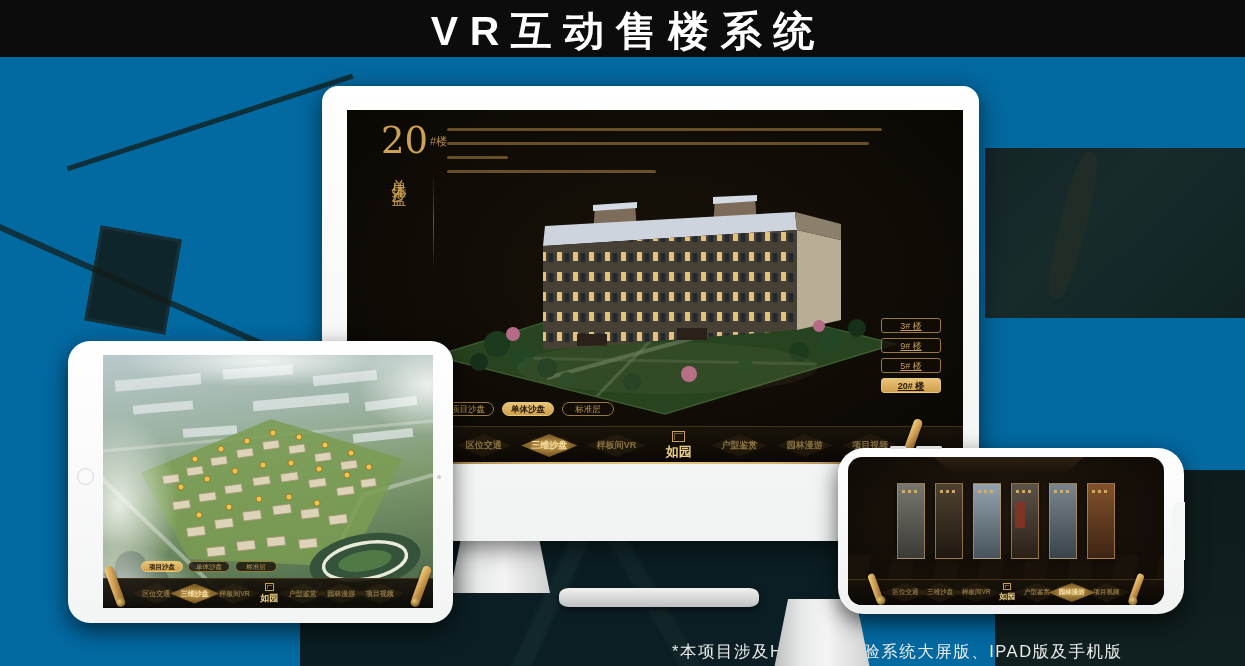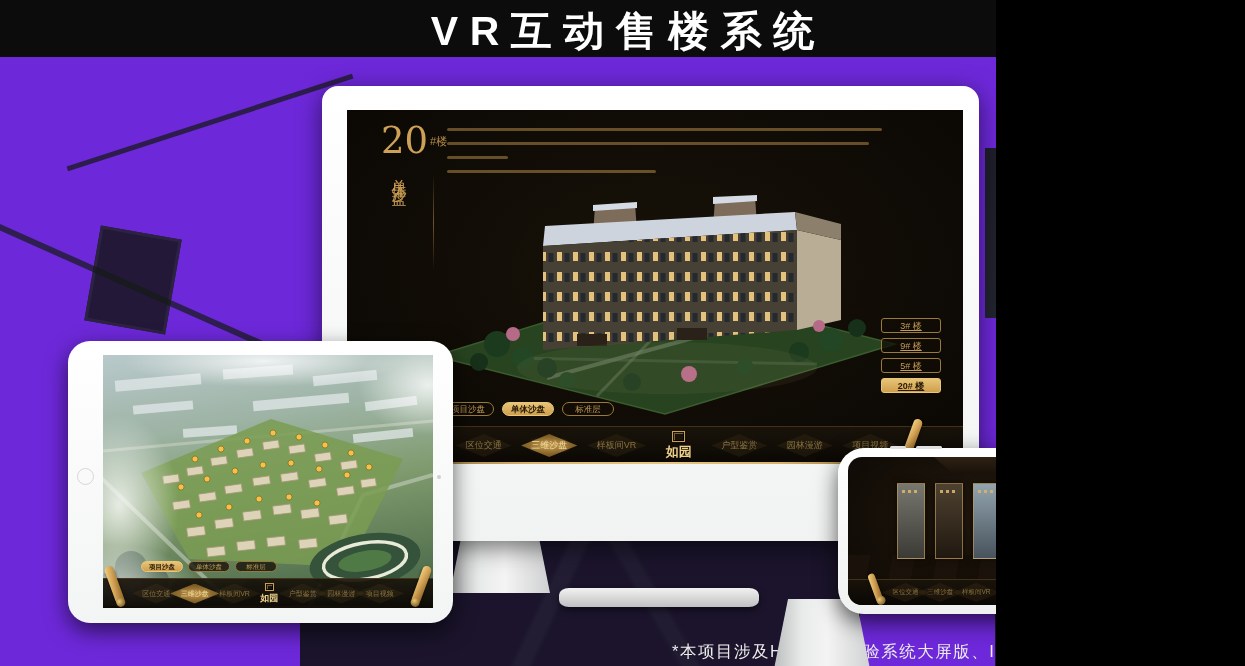--- a/index.html
+++ b/index.html
@@ -1,20 +1,20 @@
 <!DOCTYPE html>
 <html><head>
 <meta charset="utf-8">
 <style>
   * { margin:0; padding:0; box-sizing:border-box; }
   html,body { background:#000; }
   body { font-family:"Liberation Sans", sans-serif; }
   #stage {
-    position:relative; width:996px; height:666px; overflow:hidden;
-    background:#6d28d9;
+    position:relative; width:1245px; height:666px; overflow:hidden;
+    background:#0369a1;
   }
 
   
   .bg-patch { position:absolute; pointer-events:none; }
   .bg-titleband { left:0; top:0; width:1245px; height:57px; background:#0c0c0c; }
   .bg-sign { left:92px; top:232px; width:82px; height:96px; border:3px solid #1c221d; background:#11150f; transform:rotate(10deg); opacity:.8; }
   .bg-road1 { left:-40px; top:300px; width:420px; height:6px; background:#141b16; transform:rotate(24deg); opacity:.7; }
   .bg-road2 { left:60px; top:120px; width:300px; height:5px; background:#12180f; transform:rotate(-18deg); opacity:.7; }
   .bg-river { left:985px; top:148px; width:260px; height:170px; background:linear-gradient(135deg,#161d18 0%, #1a241e 40%, #131a15 100%); opacity:.9; }
   .bg-riverline { left:1060px; top:150px; width:26px; height:150px; background:#222e26; border-radius:40%; transform:rotate(14deg); opacity:.8; }
@@ -46,21 +46,21 @@
   .scroll-tilt { transform:rotate(20deg); }
   .scroll-tilt-l { transform:rotate(-20deg); }
 
   .nav-strip { position:absolute; left:0; right:0; bottom:0;
     background:linear-gradient(180deg, rgba(26,20,11,.92), rgba(10,7,4,.96));
     border-top:1px solid rgba(170,130,60,.35);
     display:flex; align-items:center; justify-content:space-around; }
   .nav-goldline { position:absolute; left:0; right:0; bottom:0; height:2px;
     background:linear-gradient(90deg,#5c4318,#d9b36a 30%,#e7c77e 50%,#d9b36a 70%,#5c4318); }
 
-  .nav-item { position:relative; color:#8a7342; white-space:nowrap; cursor:pointer; }
+  .nav-item { position:relative; color:#8a7342; white-space:nowrap; cursor:pointer;font-weight:bold; }
   .nav-item .dia { position:absolute; left:-14px; right:-14px; top:-5px; bottom:-5px;
     background:rgba(120,90,40,.14); clip-path:polygon(6% 50%,50% 0,94% 50%,50% 100%); }
   .nav-item .lbl { position:relative; }
   .nav-item.active { color:#f3dfa2; text-shadow:0 0 4px rgba(230,190,110,.8); }
   .nav-item.active .dia { background:radial-gradient(ellipse at center, #bb924a 0%, #6e4f1c 75%); }
 
   .nav-logo { position:relative; display:flex; flex-direction:column; align-items:center; gap:1px; }
   .seal-box { width:13px; height:11px; border:1px solid #caa052; background:#19130b;
     box-shadow:inset 0 0 0 1px rgba(0,0,0,.8), inset 2px 2px 0 rgba(202,160,82,.55); }
   .logo-text { color:#ecd08a; font-family:Liberation Sans, sans-serif; font-weight:bold; }

